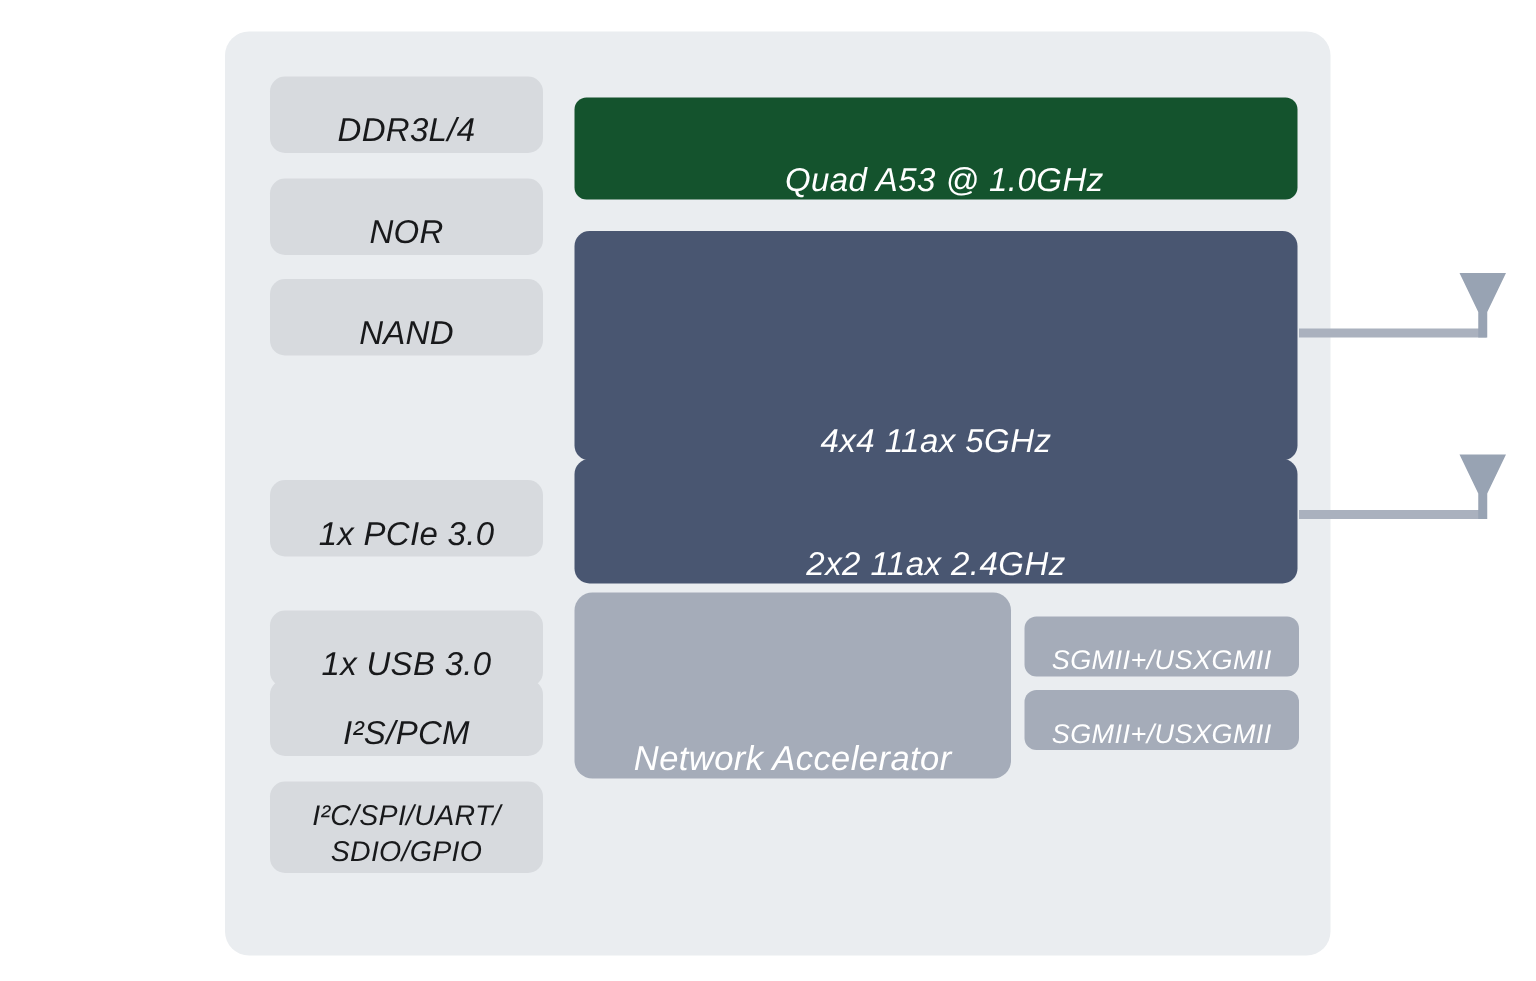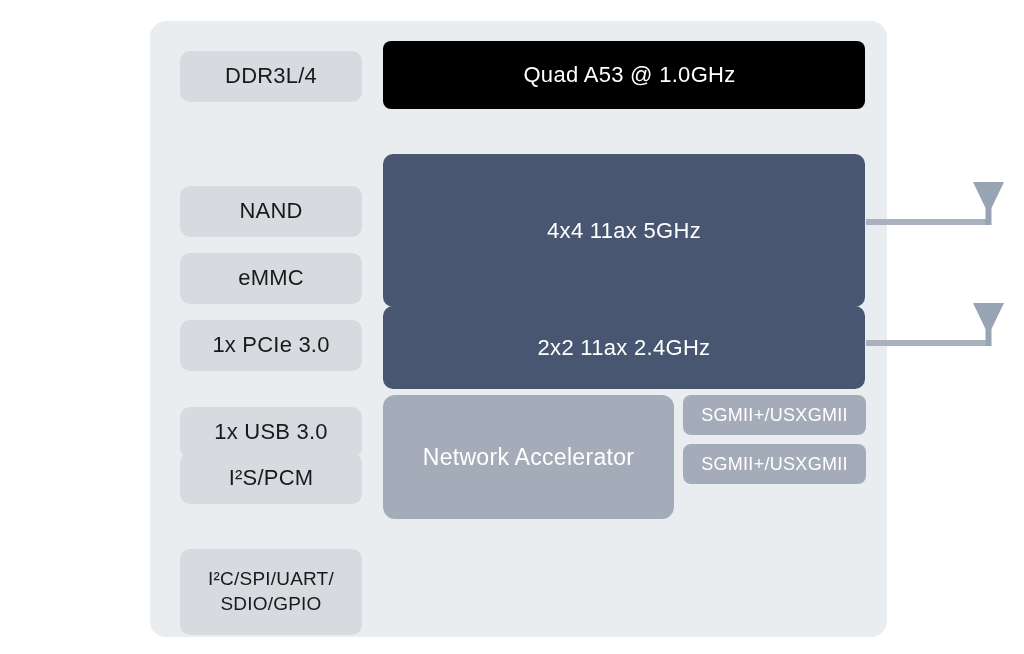--- a/index.html
+++ b/index.html
@@ -1,60 +1,60 @@
 <!DOCTYPE html>
 <html><head>
 <meta charset="utf-8">
 <style>
   html,body { margin:0; padding:0; background:#ffffff; font-family:"Liberation Sans", sans-serif; }
   .stage { position:relative; width:1024px; height:654px; background:#ffffff; overflow:hidden; }
   .panel { position:absolute; left:150px; top:21px; width:737px; height:616px; background:#eaedf0; border-radius:16px; }
-  .box { position:absolute; display:flex; align-items:center; justify-content:center; text-align:center; box-sizing:border-box; }
+  .box { position:absolute; display:flex; align-items:flex-end; justify-content:center; text-align:center; box-sizing:border-box;font-style:italic; }
   .lbox { left:30px; width:182px; height:51px; background:#d7dade; border-radius:10px; }
   .lbox .lbl { color:#18191b; font-size:22px; letter-spacing:0.2px; white-space:pre-line; line-height:1.3; }
   .lbox.small .lbl { font-size:19px; }
   .rbox .lbl { color:#ffffff; letter-spacing:0.3px; }
-  .cpu { left:233px; top:20px; width:482px; height:68px; background:#000000; border-radius:8px;padding-left:11px; }
+  .cpu { left:233px; top:44px; width:482px; height:68px; background:#14532d; border-radius:8px;padding-left:11px; }
   .cpu .lbl { font-size:22px; }
   .wifi5 { left:233px; top:115px; width:482px; height:153px; background:#495671; border-radius:10px;margin-top:18px; }
   .wifi5 .lbl, .wifi24 .lbl { font-size:22px; }
   .wifi24 { left:233px; top:285px; width:482px; height:83px; background:#495671; border-radius:10px; }
   .netacc { left:233px; top:374px; width:291px; height:124px; background:#a5acb9; border-radius:12px; }
   .netacc .lbl { font-size:23px; }
-  .sgmii { left:533px; width:183px; height:40px; background:#a5acb9; border-radius:8px; }
+  .sgmii { left:533px; width:183px; height:40px; background:#a5acb9; border-radius:8px;margin-top:16px; }
   .sgmii .lbl { font-size:18px; }
   .sec { left:233px; top:528px; width:483px; height:49px; background:#a5acb9; border-radius:10px; }
   .sec .lbl { font-size:22px; }
   .antenna { position:absolute; left:866px; width:140px; height:47px; }
 </style>
 </head>
 <body>
 
 <div class="stage">
   <div class="panel">
 
     <div class="box lbox" style="top:30px;">
       <span class="lbl">DDR3L/4</span>
     </div>
+    <div class="box lbox" style="top:98px;">
+      <span class="lbl">NOR</span>
+    </div>
     <div class="box lbox" style="top:165px;">
       <span class="lbl">NAND</span>
-    </div>
-    <div class="box lbox" style="top:232px;">
-      <span class="lbl">eMMC</span>
     </div>
     <div class="box lbox" style="top:299px;">
       <span class="lbl">1x PCIe 3.0</span>
     </div>
     <div class="box lbox" style="top:386px;">
       <span class="lbl">1x USB 3.0</span>
     </div>
     <div class="box lbox" style="top:432px;">
       <span class="lbl">I²S/PCM</span>
     </div>
-    <div class="box lbox small" style="top:528px; height:86px;">
+    <div class="box lbox small" style="top:500px; height:61px;">
       <span class="lbl">I²C/SPI/UART/
 SDIO/GPIO</span>
     </div>
 
     <div class="box rbox cpu">
       <span class="lbl">Quad A53 @ 1.0GHz</span>
     </div>
     <div class="box rbox wifi5">
       <span class="lbl">4x4 11ax 5GHz</span>
     </div>

